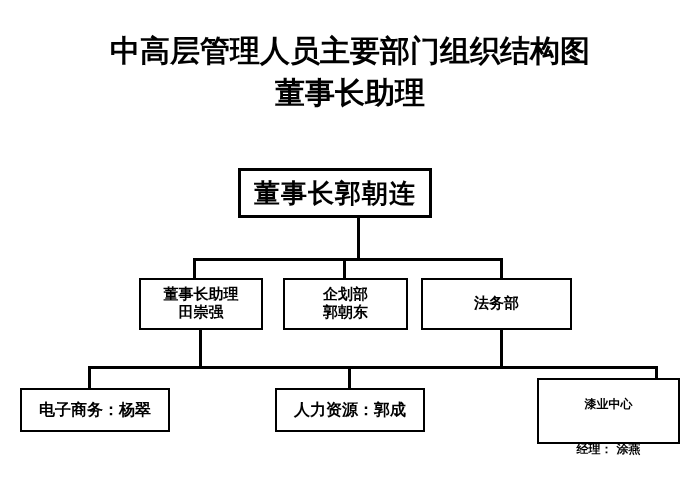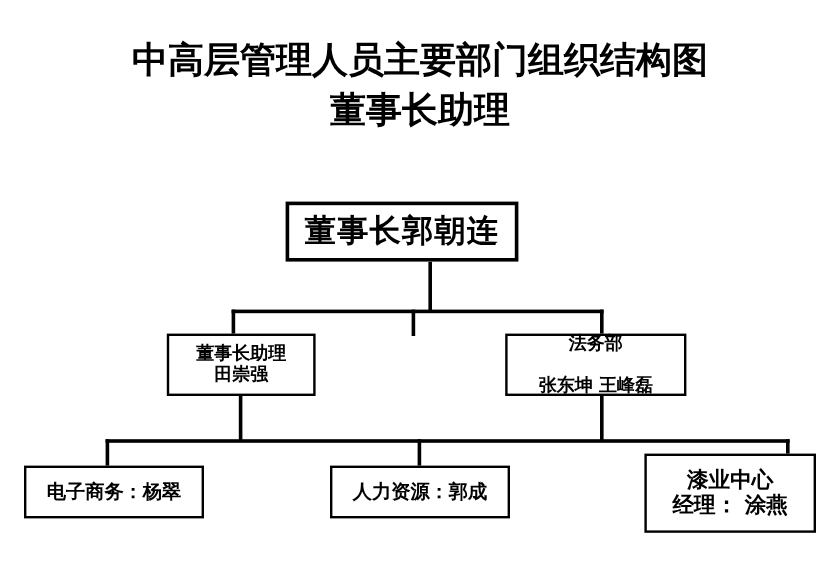--- a/index.html
+++ b/index.html
@@ -102,21 +102,21 @@
     height: 44px;
   }
   #node-paint {
     left: 537px;
     top: 378px;
     width: 143px;
     height: 66px;
   }
   #node-ecommerce .line,
   #node-hr .line { font-size: 16px; font-weight: bold; }
-  #node-paint .line { font-size: 18px; font-weight: bold; }
+  #node-paint .line { font-size: 12px; font-weight: bold; margin-top: 31px; }
 
   
   .conn {
     position: absolute;
     background: #000000;
     z-index: 1;
   }
   .conn.v { width: 3px; }
   .conn.h { height: 3px; }
 
@@ -158,24 +158,27 @@
 
   <div class="node" id="node-root">
     <div class="line">董事长郭朝连</div>
   </div>
 
   <div class="node" id="node-assistant">
     <div class="line">董事长助理</div>
     <div class="line">田崇强</div>
   </div>
 
+  <div class="node" id="node-planning">
+    <div class="line">企划部</div>
+    <div class="line">郭朝东</div>
+  </div>
 
   <div class="node" id="node-legal">
     <div class="line">法务部</div>
-    <div class="line">张东坤 王峰磊</div>
   </div>
 
   <div class="node" id="node-ecommerce">
     <div class="line">电子商务：杨翠</div>
   </div>
 
   <div class="node" id="node-hr">
     <div class="line">人力资源：郭成</div>
   </div>
 

